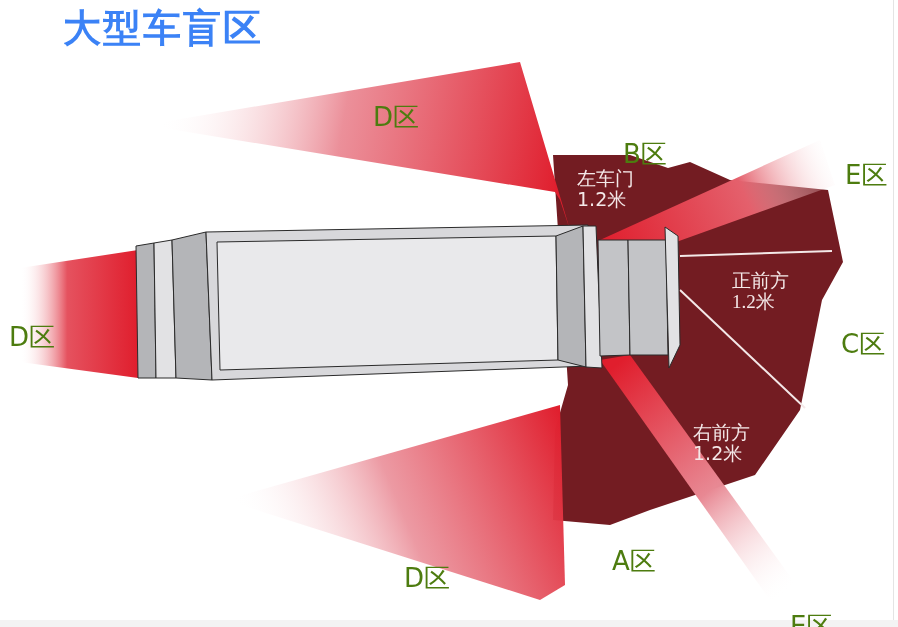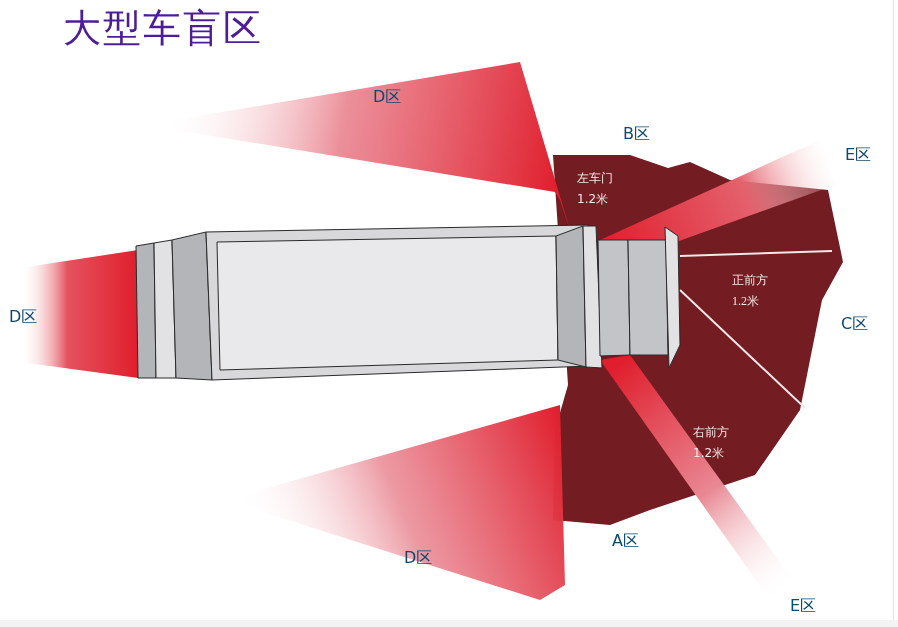--- a/index.html
+++ b/index.html
@@ -1,22 +1,22 @@
 <!DOCTYPE html>
 <html><head>
   <meta charset="utf-8">
   <style>
     html, body { margin: 0; padding: 0; background: #ffffff; }
     body { width: 898px; height: 627px; position: relative; overflow: hidden; font-family: "DejaVu Sans", "Liberation Sans", sans-serif; }
     .canvas { position: absolute; left: 0; top: 0; width: 898px; height: 627px; }
     .page-border { position: absolute; left: 893px; top: 0; width: 1px; height: 627px; background: #e4e4e4; }
     .bottom-strip { position: absolute; left: 0; top: 620px; width: 898px; height: 7px; background: #f3f3f3; }
-    .title { position: absolute; left: 63px; top: 4px; font-size: 38px; font-weight: normal; color: #4c1d95; letter-spacing: 2px; line-height: 48px; }
-    .zone-label { position: absolute; font-size: 16px; color: #0c4a6e; line-height: 28px; white-space: nowrap; }
-    .inner-label { position: absolute; font-size: 12px; color: #f4e8e8; line-height: 21px; white-space: nowrap; }
+    .title { position: absolute; left: 63px; top: 4px; font-size: 38px; font-weight: bold; color: #3b82f6; letter-spacing: 2px; line-height: 48px; }
+    .zone-label { position: absolute; font-size: 26px; color: #4d7c0f; line-height: 28px; white-space: nowrap; margin-top: 20px; }
+    .inner-label { position: absolute; font-size: 19px; color: #f4e8e8; line-height: 21px; white-space: nowrap; }
   </style>
 </head>
 <body>
 
 <div class="canvas">
   <svg width="898" height="627" viewBox="0 0 898 627" xmlns="http://www.w3.org/2000/svg">
     <defs>
       <linearGradient id="gTopD" x1="560" y1="180" x2="160" y2="110" gradientUnits="userSpaceOnUse">
         <stop offset="0" stop-color="#e01e2d"></stop>
         <stop offset="0.55" stop-color="#e87c88" stop-opacity="0.85"></stop>

